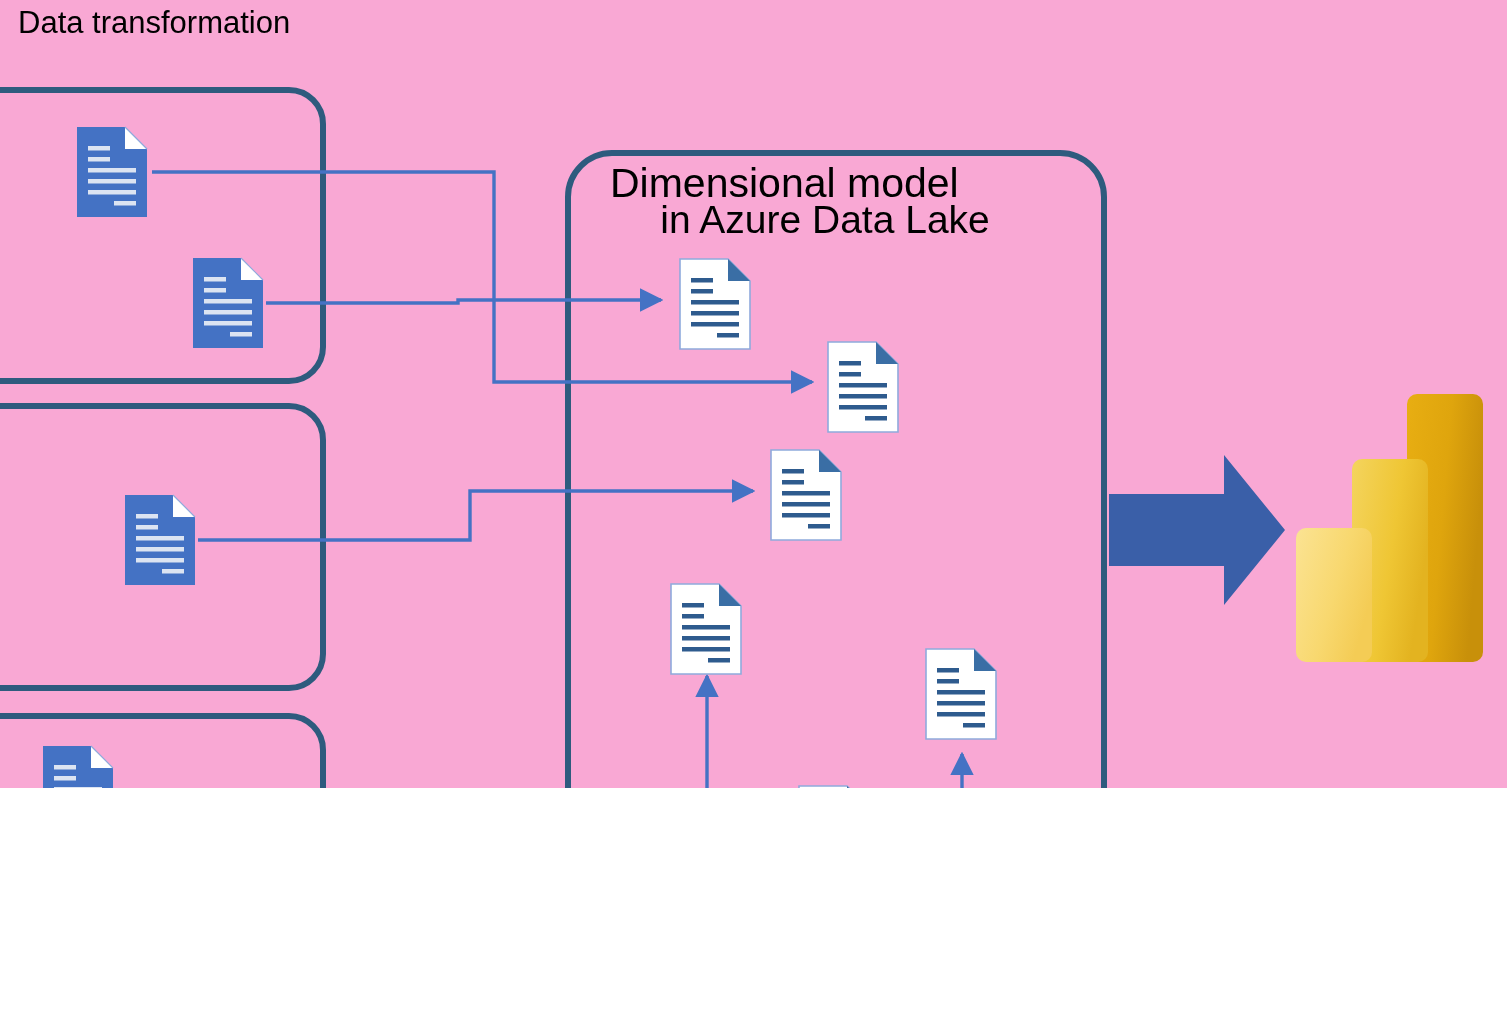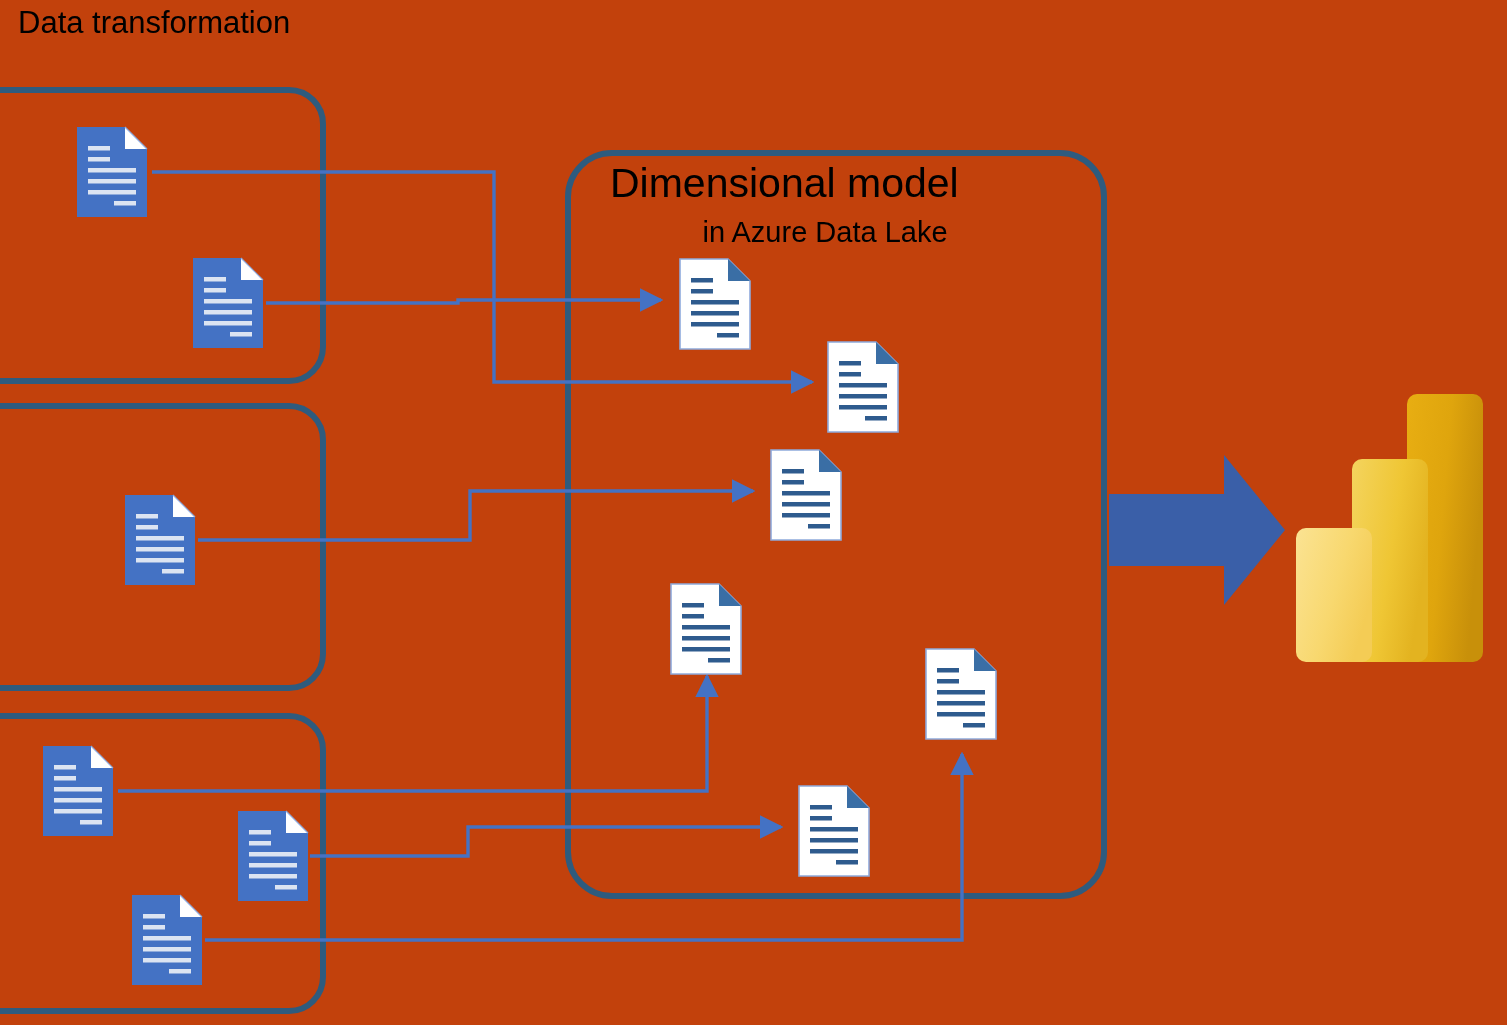--- a/index.html
+++ b/index.html
@@ -7,22 +7,22 @@
     margin: 0;
     padding: 0;
     background: #ffffff;
   }
   body {
     font-family: "Liberation Sans", sans-serif;
   }
   #canvas {
     position: relative;
     width: 1507px;
-    height: 1025px;
-    background: #c2410c;
+    height: 788px;
+    background: #f9a8d4;
     overflow: hidden;
   }
   .svg-layer {
     position: absolute;
     left: 0;
     top: 0;
     width: 1507px;
     height: 1028px;
   }
   .label {
@@ -144,15 +144,15 @@
     <g>
       <rect x="1407" y="394" width="76" height="268" rx="10" ry="10" fill="url(#pbi-grad-dark)"></rect>
       <rect x="1352" y="459" width="76" height="203" rx="10" ry="10" fill="url(#pbi-grad-mid)"></rect>
       <rect x="1296" y="528" width="76" height="134" rx="10" ry="10" fill="url(#pbi-grad-light)"></rect>
     </g>
   </svg>
 
   <div class="label" id="title-label">Data transformation</div>
 
   <div class="label" id="model-title-label">Dimensional model</div>
-  <div class="label" style="left:610px; top:196px; width:430px; font-size:29px; text-align:center;margin-top:19px;">in Azure Data Lake</div>
+  <div class="label" style="left:610px; top:196px; width:430px; font-size:39px; text-align:center;">in Azure Data Lake</div>
 
 </div>
 
 </body></html>

